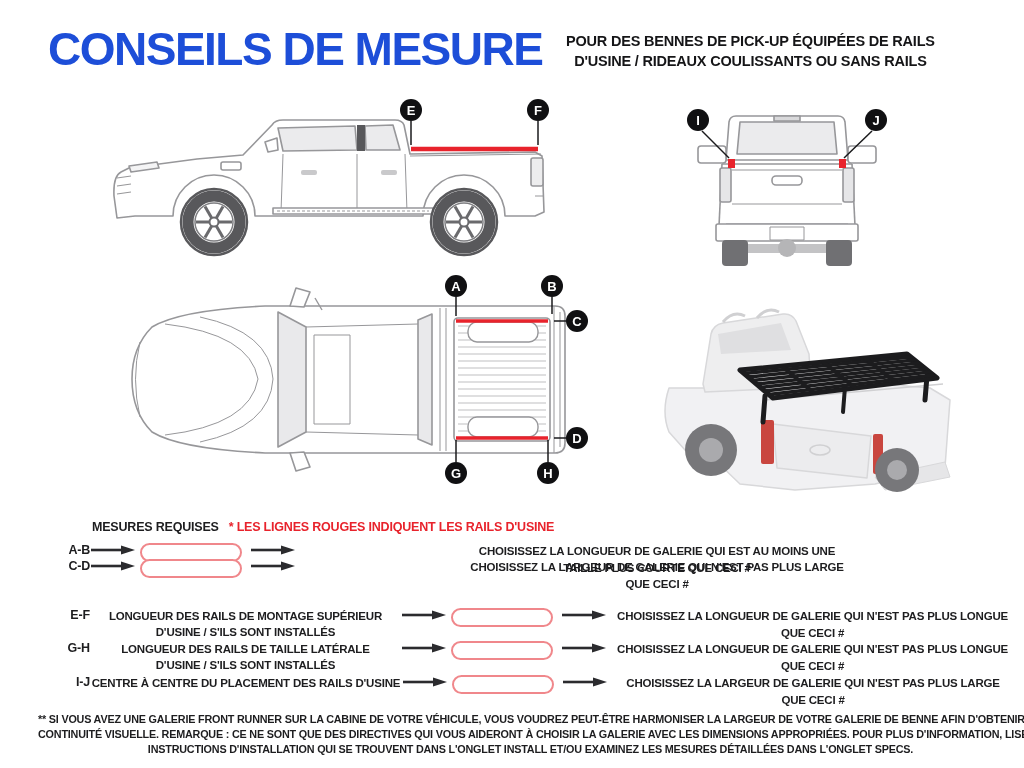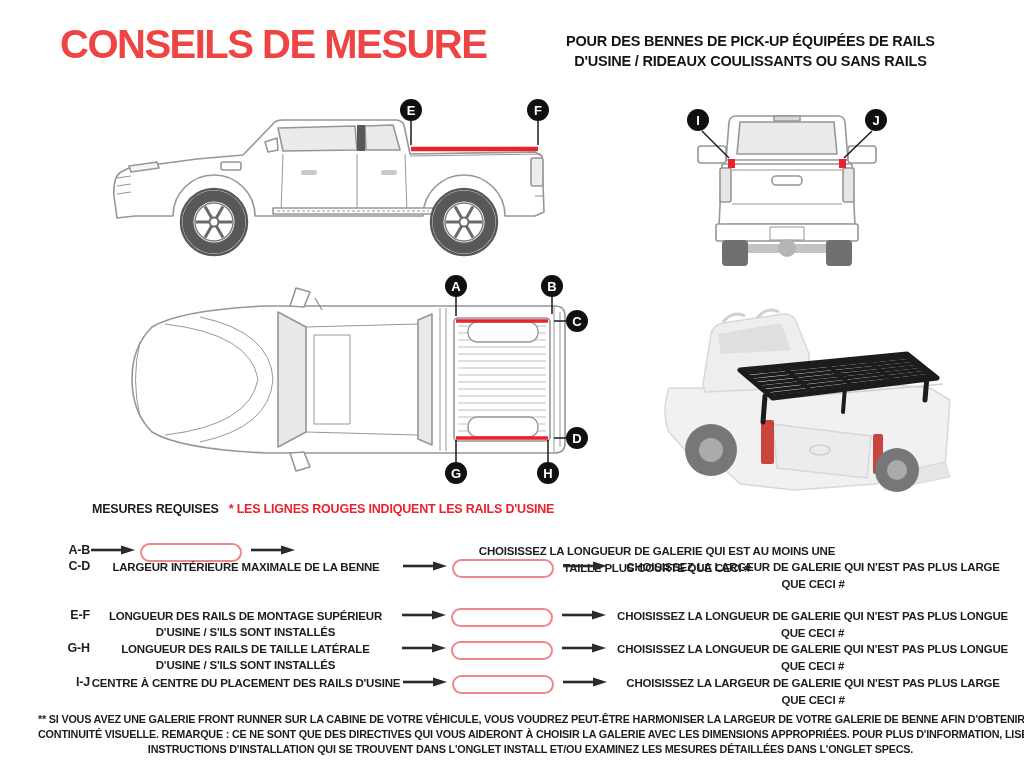--- a/index.html
+++ b/index.html
@@ -4,32 +4,32 @@
 <style>
   * { margin:0; padding:0; box-sizing:border-box; }
   html,body { background:#ffffff; }
   .page {
     position:relative; width:1024px; height:768px; background:#ffffff;
     font-family:"Liberation Sans", sans-serif; color:#1d1d1f; overflow:hidden;
   }
   .pre { white-space:pre;text-align:center; }
   
   .title {
-    position:absolute; left:60px; top:22px;
-    font-size:40px; font-weight:700; letter-spacing:-1.5px; color:#ef4444;
+    position:absolute; left:48px; top:22px;
+    font-size:46px; font-weight:700; letter-spacing:-1.5px; color:#1d4ed8;
   }
   .subtitle {
     position:absolute; left:566px; top:31px;
     font-size:14.5px; font-weight:700; line-height:20px; letter-spacing:-0.2px; color:#151517;
   }
   
   .svg-abs { position:absolute; }
   svg text.marker-letter { font-family:"Liberation Sans", sans-serif; font-weight:700; fill:#ffffff; }
   
-  .m-heading { position:absolute; left:48px; top:502px; font-size:12.5px; font-weight:700; letter-spacing:-0.2px;padding-left:44px; }
+  .m-heading { position:absolute; left:48px; top:520px; font-size:12.5px; font-weight:700; letter-spacing:-0.2px;padding-left:44px; }
   .m-heading .legend { color:#e8232c; margin-left:10px; }
   .m-row { position:absolute; left:48px; width:960px; display:flex; align-items:flex-start; }
   .m-id   { width:42px; font-size:12.5px; font-weight:700; letter-spacing:-0.2px;text-align:right; }
   .m-label{ width:312px; font-size:11.5px; font-weight:700; line-height:16px; letter-spacing:-0.2px; }
   .m-arrow{ width:46px; margin-top:2px; flex:none; }
   .m-pill {
     width:102px; height:19px; margin:0 8px 0 4px; flex:none;
     border:2px solid #f0878b; border-radius:11px; background:#ffffff;
   }
   .m-arrow2 { width:46px; margin-top:2px; margin-right:10px; flex:none; }
@@ -272,21 +272,20 @@
     <svg class="m-arrow2" width="44" height="10" viewBox="0 0 44 10">
         <line x1="0" y1="5" x2="32" y2="5" stroke="#2b2b2e" stroke-width="2.6"></line>
         <polygon points="30,0.5 44,5 30,9.5" fill="#2b2b2e"></polygon>
       </svg>
     <div class="m-instr pre">CHOISISSEZ LA LONGUEUR DE GALERIE QUI EST AU MOINS UNE
 TAILLE PLUS COURTE QUE CECI #</div>
   </div>
 
   <div class="m-row" style="top:559px;">
     <div class="m-id">C-D</div>
-    <div class="m-label pre">LARGEUR INTÉRIEURE MAXIMALE DE LA BENNE</div>
     <svg class="m-arrow" width="44" height="10" viewBox="0 0 44 10">
         <line x1="0" y1="5" x2="32" y2="5" stroke="#2b2b2e" stroke-width="2.6"></line>
         <polygon points="30,0.5 44,5 30,9.5" fill="#2b2b2e"></polygon>
       </svg>
     <div class="m-pill"></div>
     <svg class="m-arrow2" width="44" height="10" viewBox="0 0 44 10">
         <line x1="0" y1="5" x2="32" y2="5" stroke="#2b2b2e" stroke-width="2.6"></line>
         <polygon points="30,0.5 44,5 30,9.5" fill="#2b2b2e"></polygon>
       </svg>
     <div class="m-instr pre">CHOISISSEZ LA LARGEUR DE GALERIE QUI N'EST PAS PLUS LARGE

